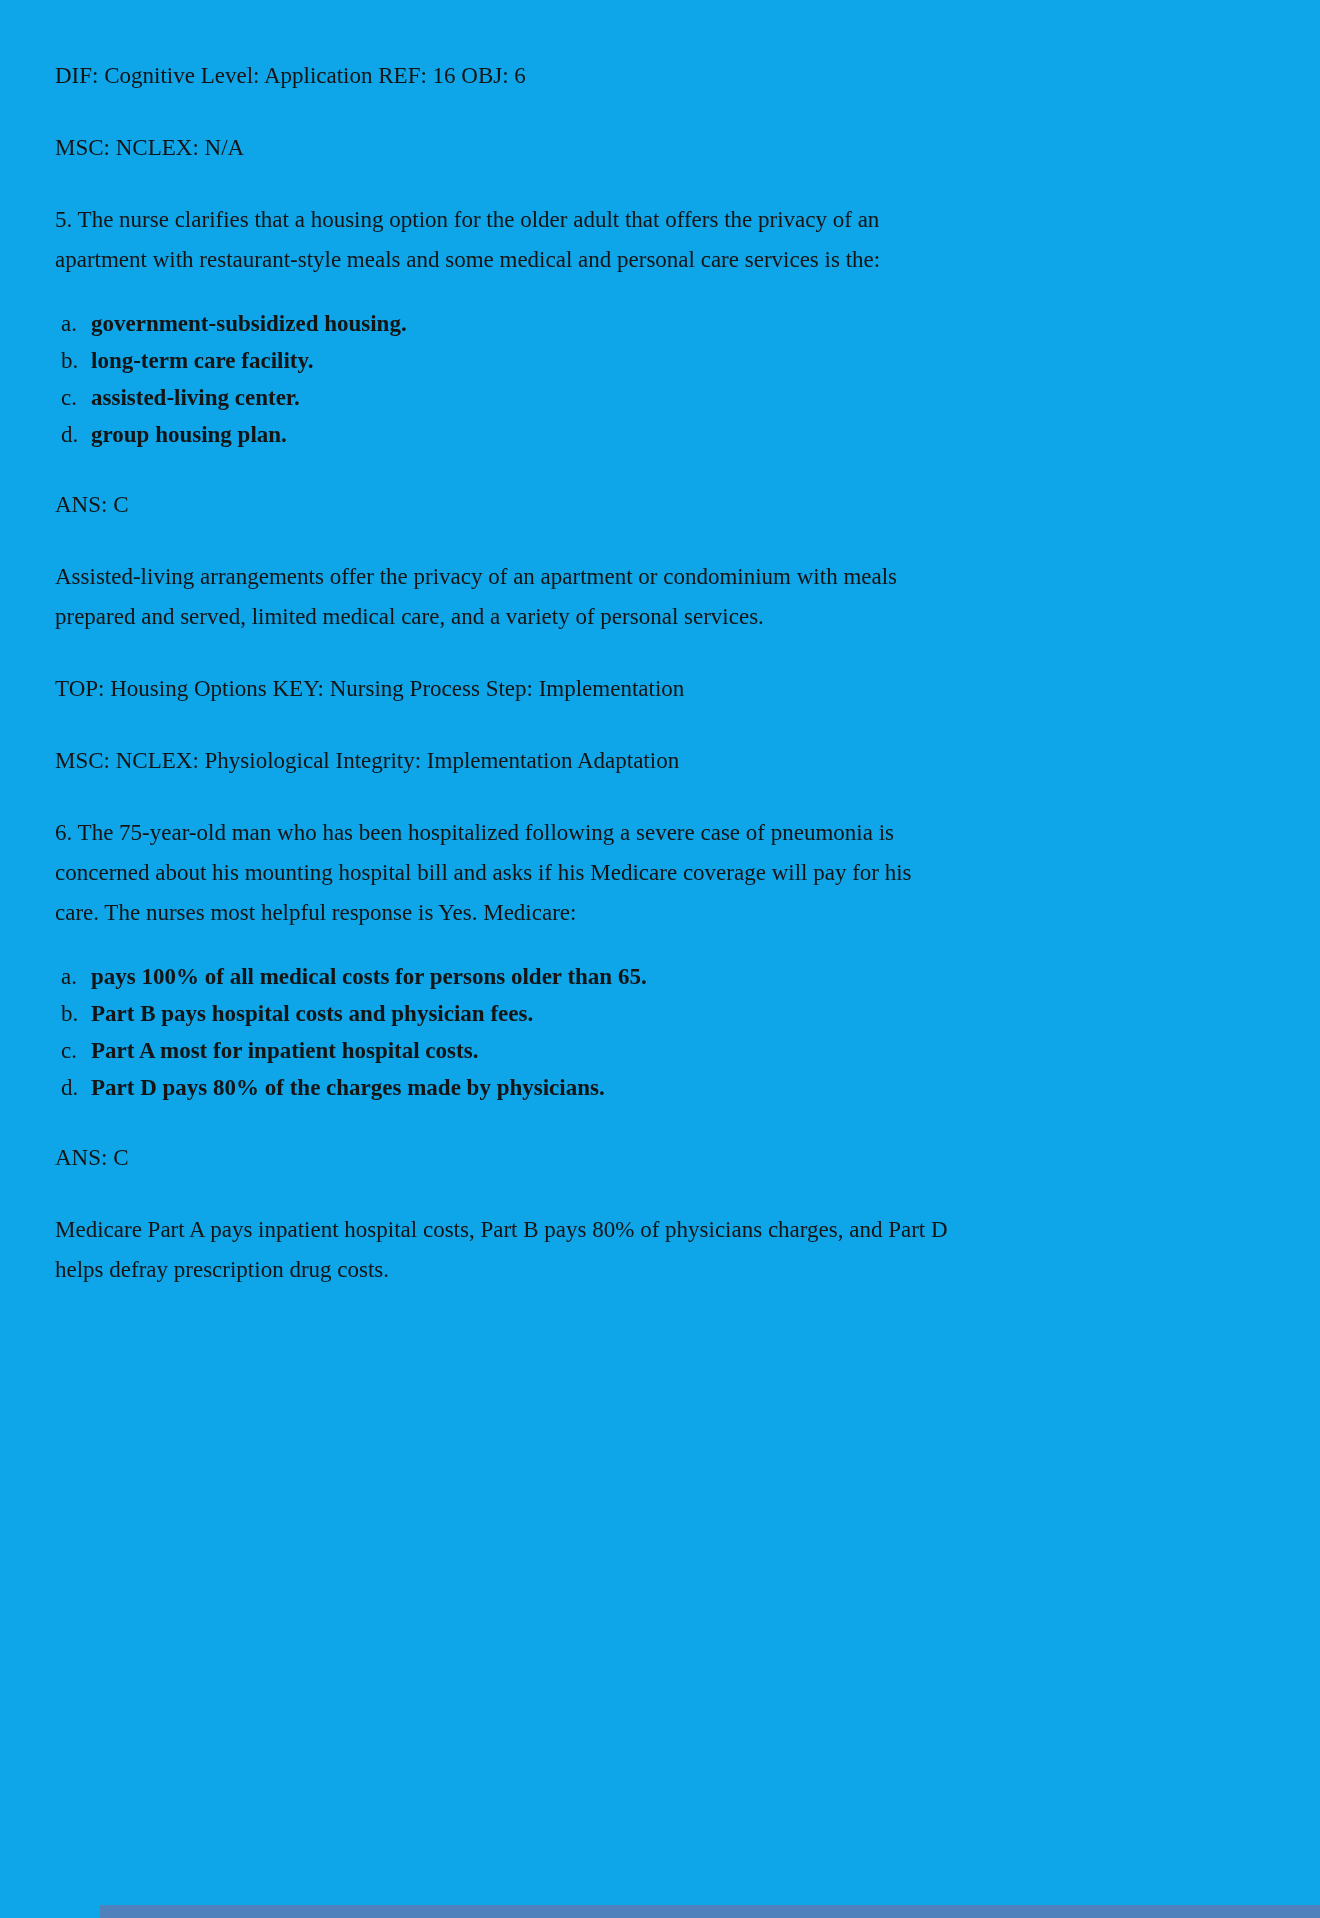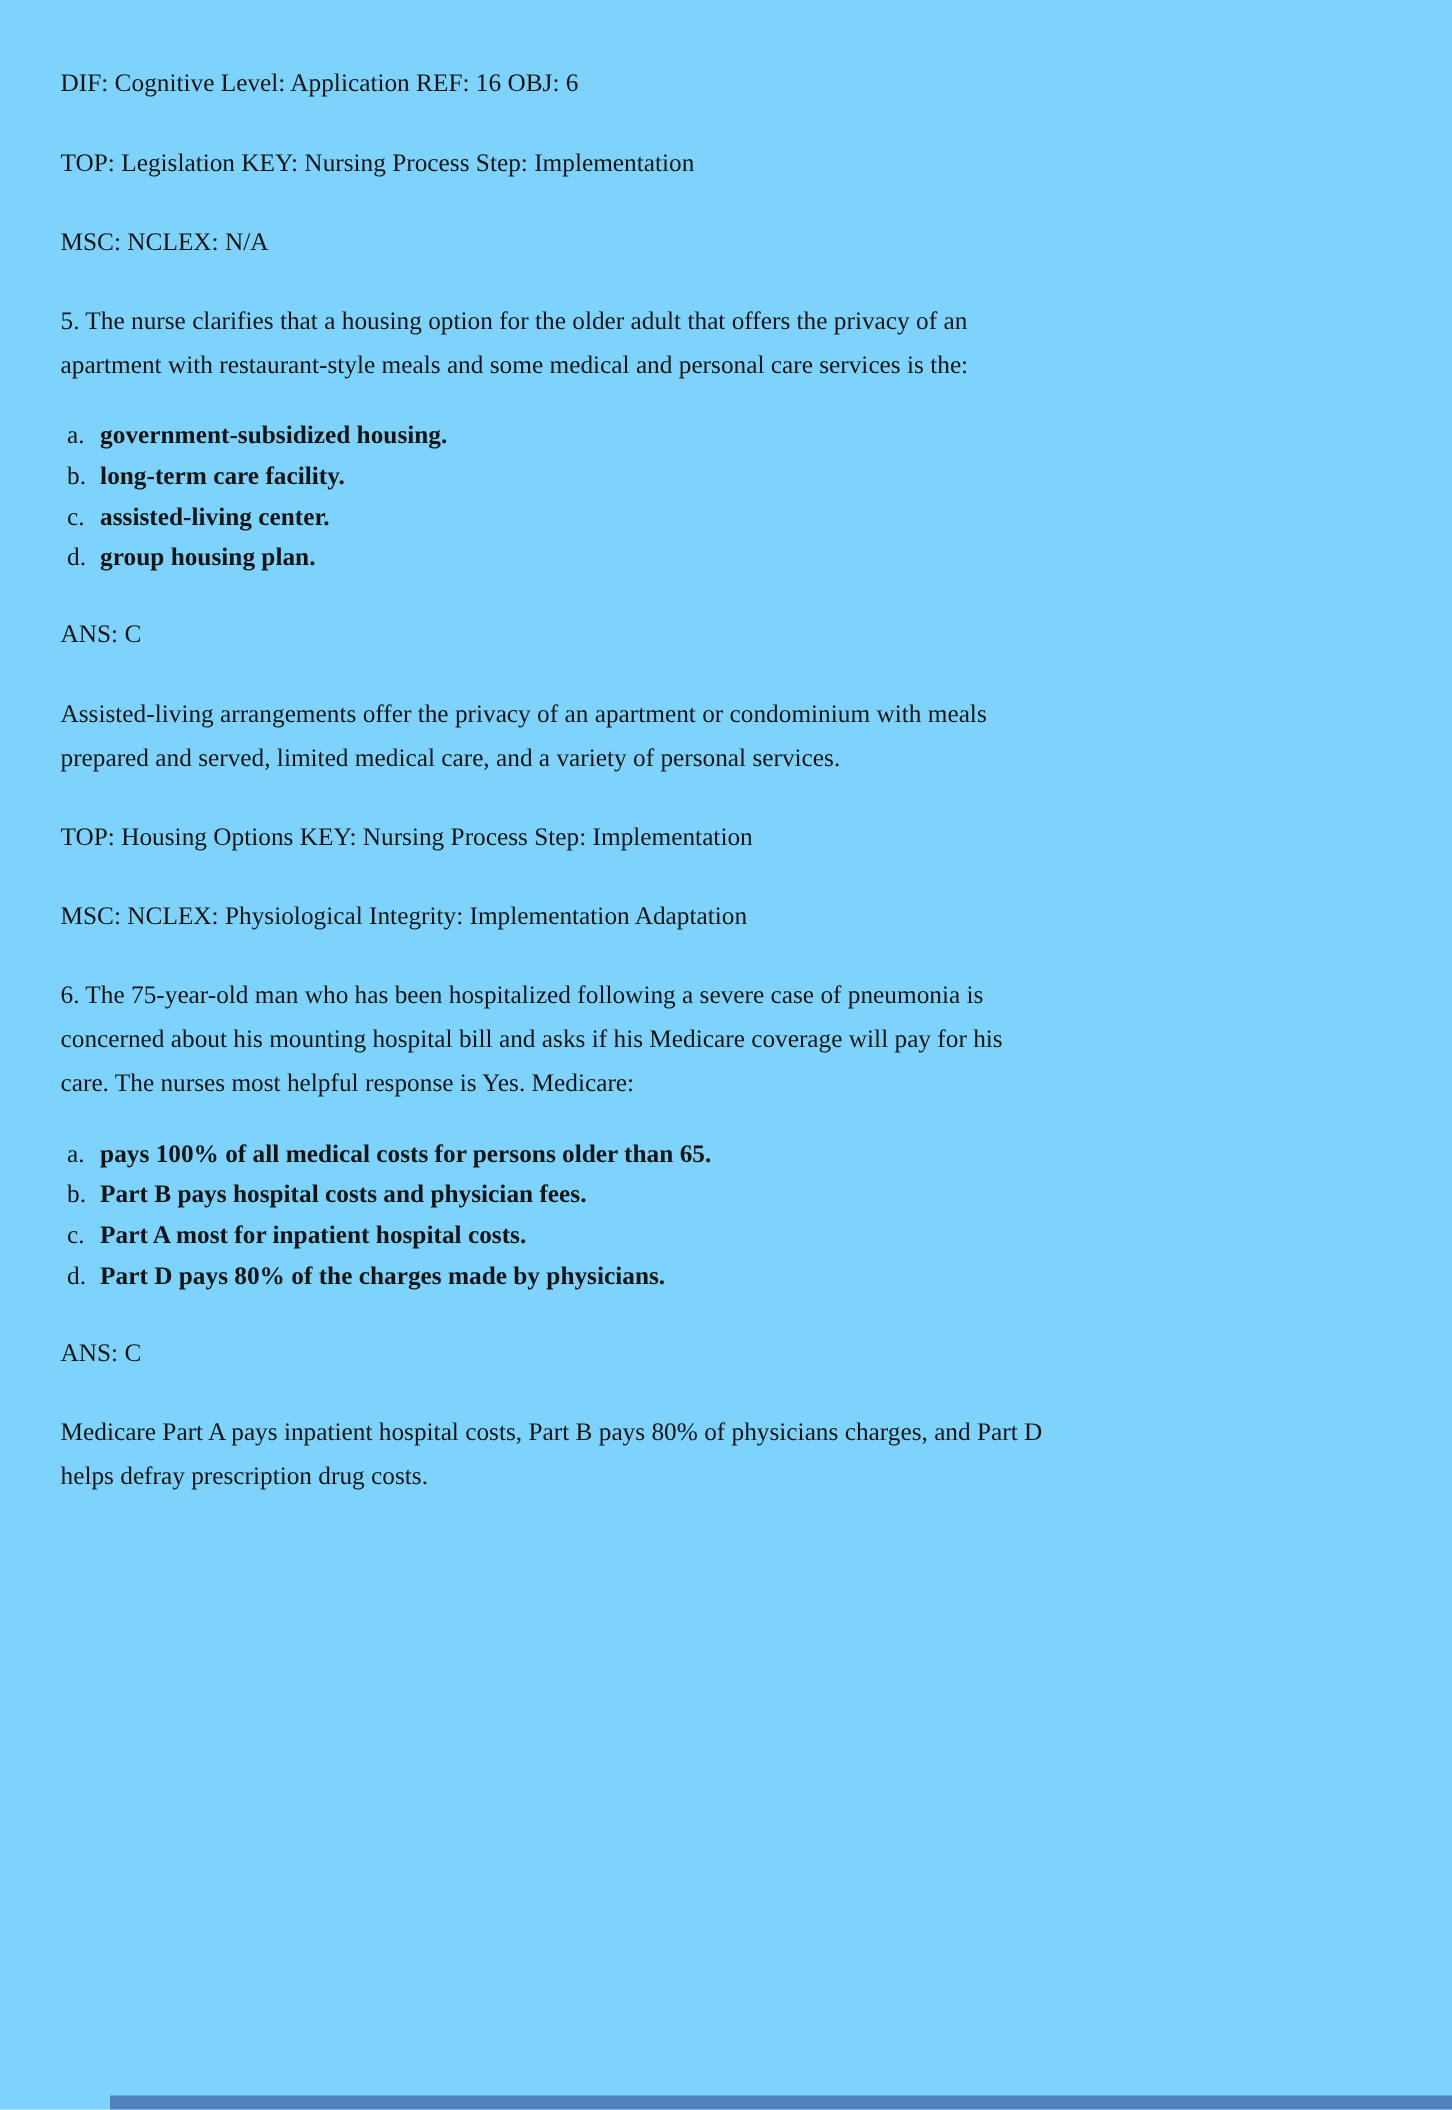--- a/index.html
+++ b/index.html
@@ -4,21 +4,21 @@
 <style>
   html, body {
     margin: 0;
     padding: 0;
     background: #ffffff;
   }
   .page {
     position: relative;
     width: 1320px;
     height: 1918px;
-    background: #7dd3fc;
+    background: #0ea5e9;
     overflow: hidden;
     font-family: "Liberation Serif", "DejaVu Serif", serif;
     color: #141414;
     box-sizing: border-box;
     padding: 56px 58px 0 55px;
   }
   .para {
     white-space: pre-line;
     font-size: 23px;
     line-height: 40px;
@@ -54,21 +54,20 @@
     bottom: 0;
     height: 13px;
   }
 </style>
 </head>
 <body>
 
 <div class="page" style="color: rgb(20, 20, 20);">
 
   <p class="para">DIF: Cognitive Level: Application REF: 16 OBJ: 6</p>
-  <p class="para">TOP: Legislation KEY: Nursing Process Step: Implementation</p>
   <p class="para">MSC: NCLEX: N/A</p>
 
   <p class="para stem">5. The nurse clarifies that a housing option for the older adult that offers the privacy of an
 apartment with restaurant-style meals and some medical and personal care services is the:</p>
 
   <div class="options">
     <div class="option-row">
       <span class="option-marker">a.</span>
       <span class="option-text">government-subsidized housing.</span>
     </div>

